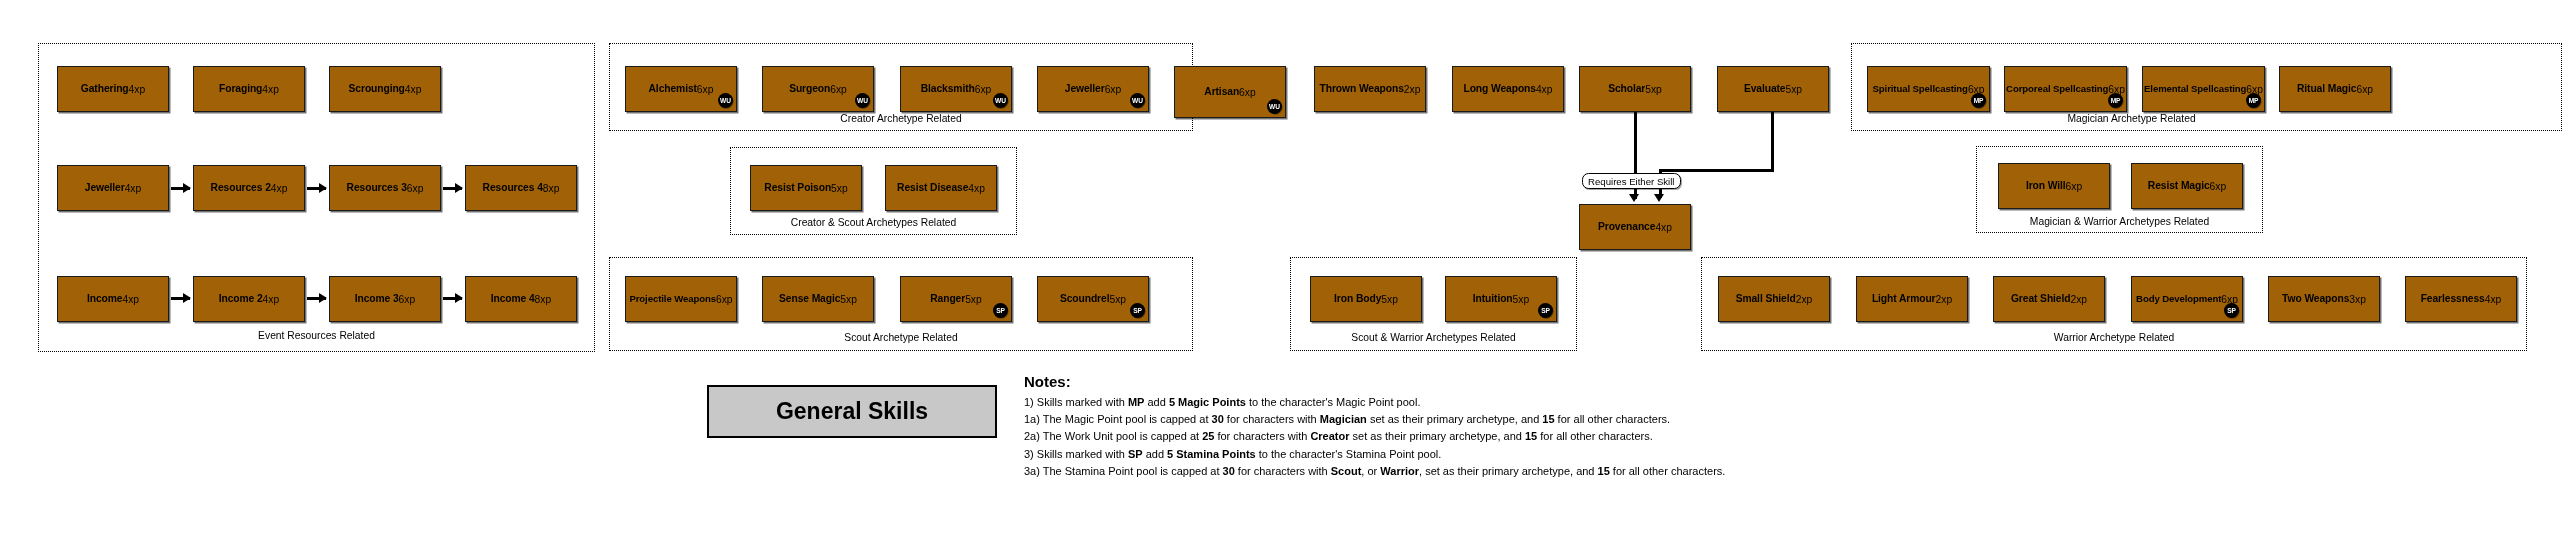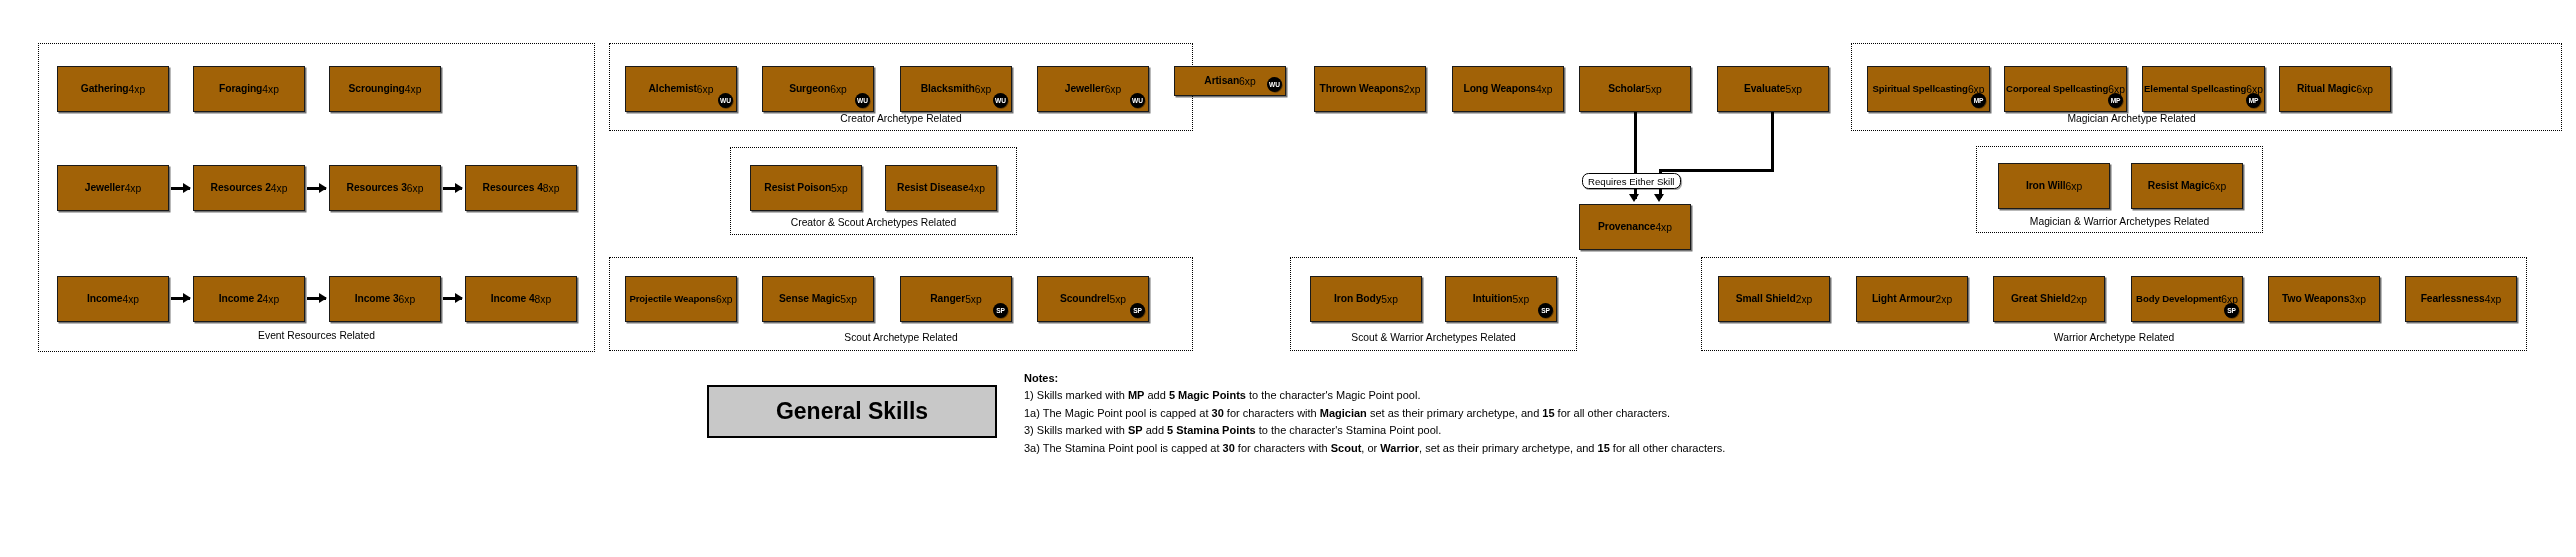--- a/index.html
+++ b/index.html
@@ -122,21 +122,21 @@
     letter-spacing:0px;
   }
 
   
   .notes{
     position:absolute;
     font-size:11px;
     color:#000;
     line-height:1.58;
   }
-  .notes .hd{font-weight:bold;font-size:11px;}
+  .notes .hd{font-weight:bold;font-size:15px;}
   .notes .ln{white-space:nowrap;}
   .notes b{font-weight:bold;}
 </style>
 </head>
 <body>
 
 <div class="canvas">
 
   <div class="group" style="left:38px;top:43px;width:557px;height:309px;">
     <div class="group-label" style="bottom:10.3px;">Event Resources Related</div>
@@ -212,21 +212,21 @@
   <div class="node" style="left:900px;top:66px;width:112px;height:46px;">
     <span class="nm">Blacksmith</span>
     <span class="xp">6xp</span>
     <span class="badge">WU</span>
   </div>
   <div class="node" style="left:1037px;top:66px;width:112px;height:46px;">
     <span class="nm">Jeweller</span>
     <span class="xp">6xp</span>
     <span class="badge">WU</span>
   </div>
-  <div class="node" style="left:1174px;top:66px;width:112px;height:30px;">
+  <div class="node" style="left:1174px;top:66px;width:112px;height:52px;">
     <span class="nm">Artisan</span>
     <span class="xp">6xp</span>
     <span class="badge">WU</span>
   </div>
 
   <div class="group" style="left:730px;top:147px;width:287px;height:88px;">
     <div class="group-label" style="bottom:5.9px;">Creator &amp; Scout Archetypes Related</div>
   </div>
   <div class="node" style="left:750px;top:165px;width:112px;height:46px;">
     <span class="nm">Resist Poison</span>
@@ -368,18 +368,19 @@
     <span class="nm">Fearlessness</span>
     <span class="xp">4xp</span>
   </div>
 
   <div class="title-box" style="left:707px;top:385px;width:290px;height:53px;">General Skills</div>
 
   <div class="notes" style="left:1024px;top:370px;width:1396px;">
     <div class="hd">Notes:</div>
     <div class="ln">1) Skills marked with <b>MP</b> add <b>5 Magic Points</b> to the character's Magic Point pool.</div>
     <div class="ln">1a) The Magic Point pool is capped at <b>30</b> for characters with <b>Magician</b> set as their primary archetype, and <b>15</b> for all other characters.</div>
+    <div class="ln">2a) The Work Unit pool is capped at <b>25</b> for characters with <b>Creator</b> set as their primary archetype, and <b>15</b> for all other characters.</div>
     <div class="ln">3) Skills marked with <b>SP</b> add <b>5 Stamina Points</b> to the character's Stamina Point pool.</div>
     <div class="ln">3a) The Stamina Point pool is capped at <b>30</b> for characters with <b>Scout</b>, or <b>Warrior</b>, set as their primary archetype, and <b>15</b> for all other characters.</div>
   </div>
 
 </div>
 
 
 </body></html>

